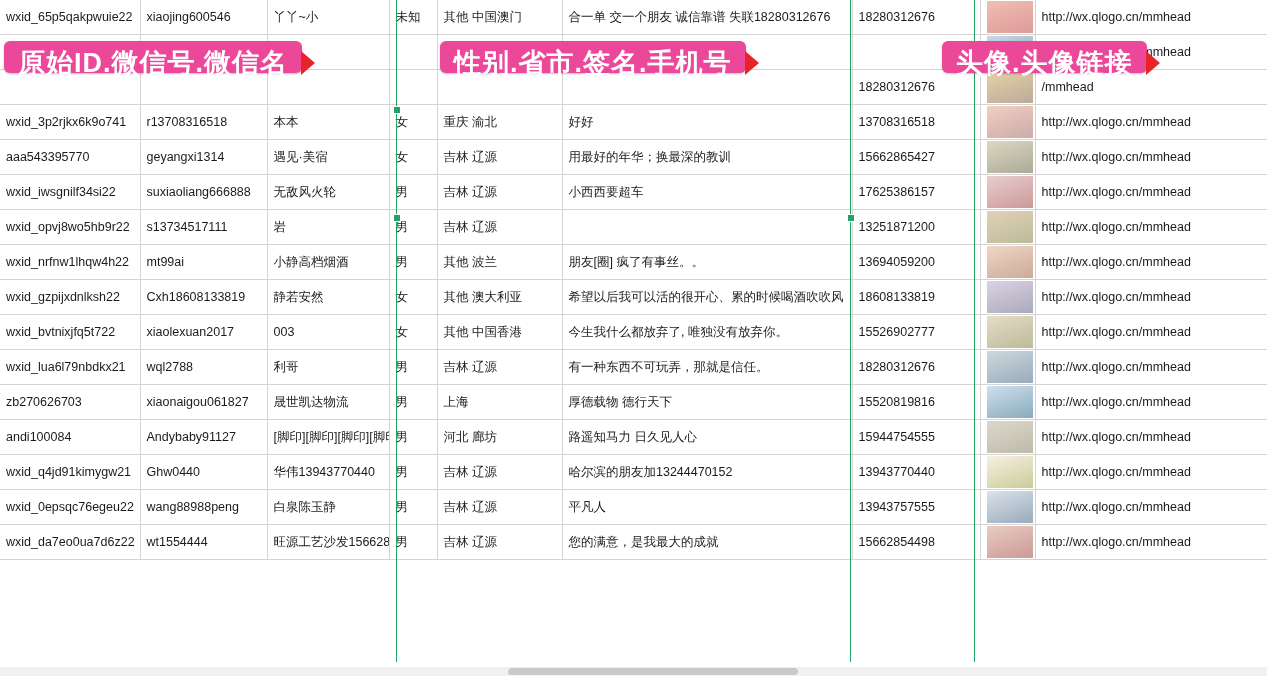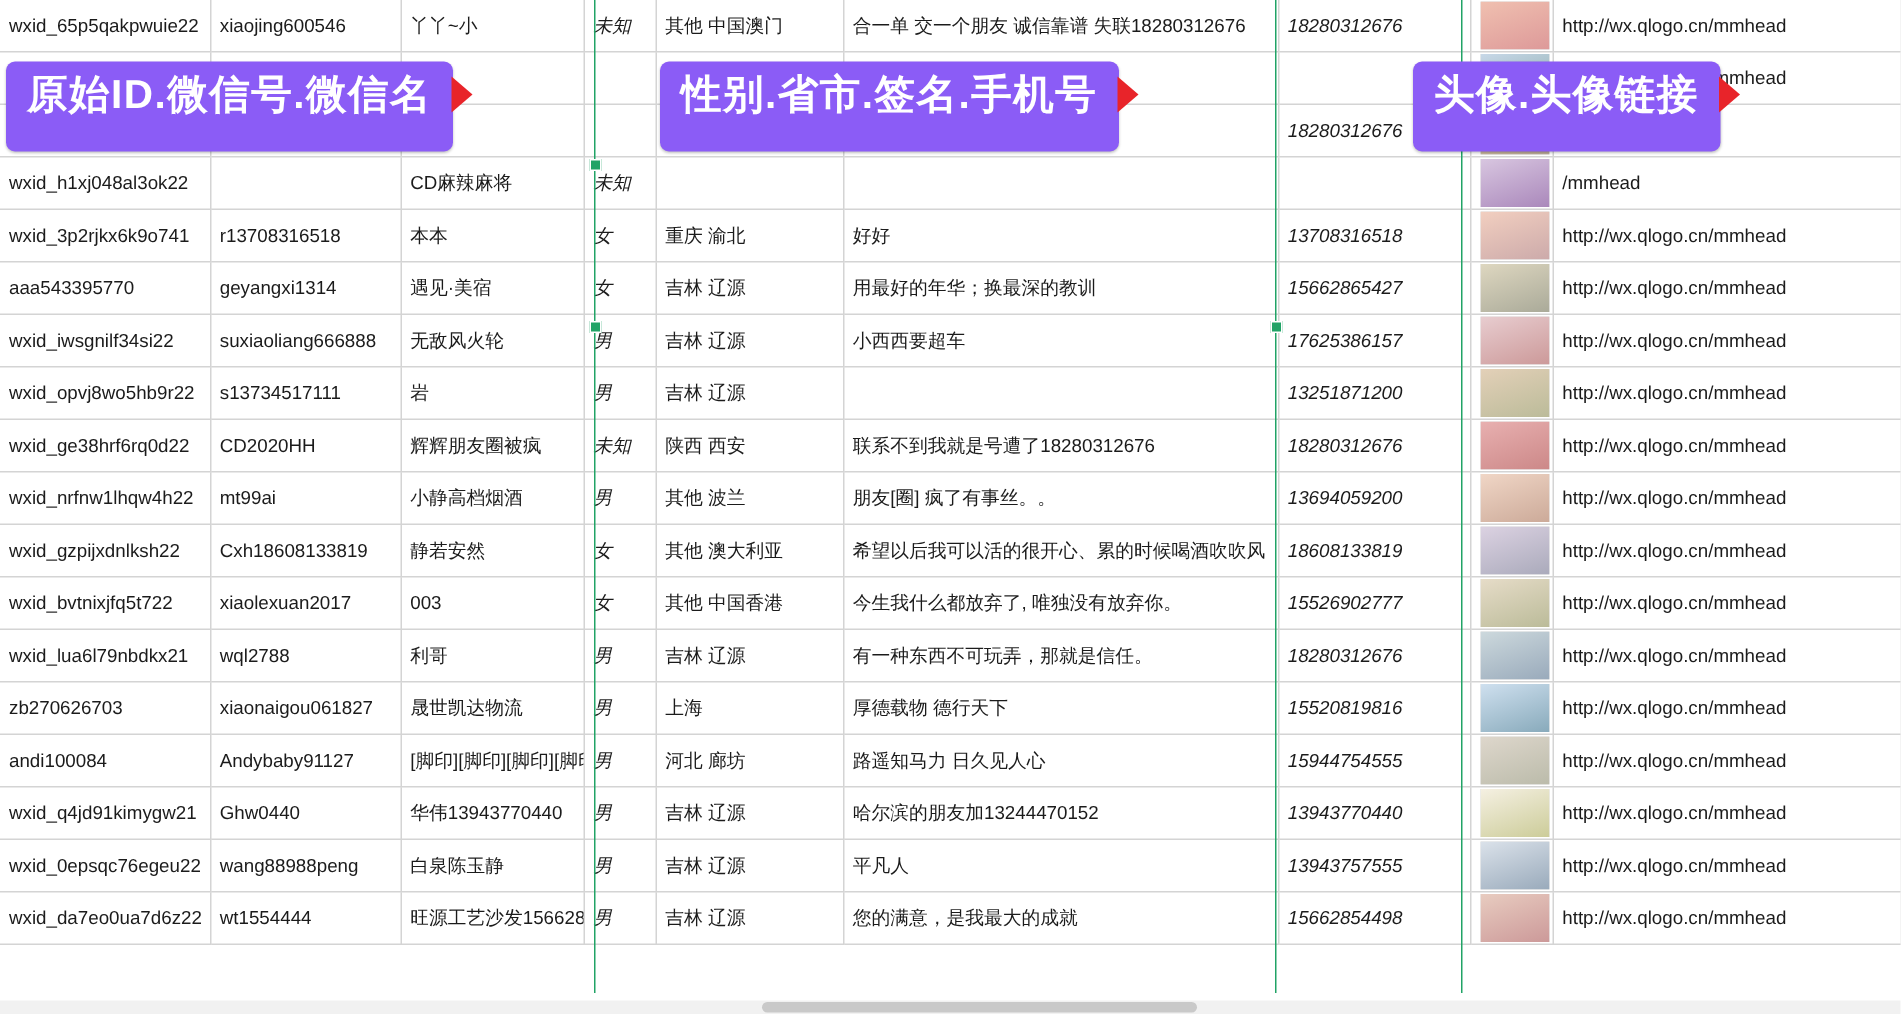--- a/index.html
+++ b/index.html
@@ -44,21 +44,21 @@
   col.c0 { width: 140px; }
   col.c1 { width: 127px; }
   col.c2 { width: 122px; }
   col.c3 { width: 48px; }
   col.c4 { width: 125px; }
   col.c5 { width: 290px; }
   col.c6 { width: 128px; }
   col.c7 { width: 55px; }
   col.c8 { width: 232px; }
 
-  td.sel-edge { border-right: 1px solid #2f9e44; font-style: italic; }
+  td.sel-edge { border-right: 1px solid #2f9e44; }
   td.gender { text-align: left; }
   td.avatar-cell { padding: 0; text-align: center; }
   td.url { color: #1b1b1b; }
 
   
   .thumb {
     display: inline-block;
     width: 46px;
     height: 32px;
     vertical-align: middle;
@@ -83,27 +83,27 @@
     position: absolute;
     width: 6px;
     height: 6px;
     background: #21a366;
     border: 1px solid #ffffff;
   }
 
   
   .callout {
     position: absolute;
-    background: #8b5cf6;
+    background: #ec4899;
     color: #ffffff;
     font-weight: bold;
     letter-spacing: 1px;
     font-size: 27px;
     line-height: 44px;
-    height: 60px;
+    height: 32px;
     padding: 0 14px;
     border-radius: 6px;
     white-space: nowrap;
     box-shadow: 0 1px 2px rgba(0,0,0,.25);
   }
   .callout::after {
     content: "";
     position: absolute;
     right: -13px;
     top: 10px;
@@ -178,31 +178,20 @@
           <td></td>
           <td></td>
           <td class="gender sel-edge"></td>
           <td></td>
           <td></td>
           <td class="sel-edge">18280312676</td>
           <td class="avatar-cell sel-edge"><span class="thumb"><span class="g" style="background: linear-gradient(160deg, rgb(230, 210, 168) 0%, rgb(187, 170, 153) 100%);"></span></span></td>
           <td class="url">/mmhead</td>
         </tr>
         <tr>
-          <td>wxid_h1xj048al3ok22</td>
-          <td></td>
-          <td>CD麻辣麻将</td>
-          <td class="gender sel-edge">未知</td>
-          <td></td>
-          <td></td>
-          <td class="sel-edge"></td>
-          <td class="avatar-cell sel-edge"><span class="thumb"><span class="g" style="background: linear-gradient(160deg, rgb(216, 198, 224) 0%, rgb(170, 136, 187) 100%);"></span></span></td>
-          <td class="url">/mmhead</td>
-        </tr>
-        <tr>
           <td>wxid_3p2rjkx6k9o741</td>
           <td>r13708316518</td>
           <td>本本</td>
           <td class="gender sel-edge">女</td>
           <td>重庆 渝北</td>
           <td>好好</td>
           <td class="sel-edge">13708316518</td>
           <td class="avatar-cell sel-edge"><span class="thumb"><span class="g" style="background: linear-gradient(160deg, rgb(242, 207, 192) 0%, rgb(204, 170, 170) 100%);"></span></span></td>
           <td class="url">http://wx.qlogo.cn/mmhead</td>
         </tr>
@@ -233,31 +222,20 @@
           <td>s13734517111</td>
           <td>岩</td>
           <td class="gender sel-edge">男</td>
           <td>吉林 辽源</td>
           <td></td>
           <td class="sel-edge">13251871200</td>
           <td class="avatar-cell sel-edge"><span class="thumb"><span class="g" style="background: linear-gradient(160deg, rgb(227, 208, 184) 0%, rgb(187, 187, 153) 100%);"></span></span></td>
           <td class="url">http://wx.qlogo.cn/mmhead</td>
         </tr>
         <tr>
-          <td>wxid_ge38hrf6rq0d22</td>
-          <td>CD2020HH</td>
-          <td>辉辉朋友圈被疯</td>
-          <td class="gender sel-edge">未知</td>
-          <td>陕西 西安</td>
-          <td>联系不到我就是号遭了18280312676</td>
-          <td class="sel-edge">18280312676</td>
-          <td class="avatar-cell sel-edge"><span class="thumb"><span class="g" style="background: linear-gradient(160deg, rgb(232, 176, 176) 0%, rgb(204, 136, 136) 100%);"></span></span></td>
-          <td class="url">http://wx.qlogo.cn/mmhead</td>
-        </tr>
-        <tr>
           <td>wxid_nrfnw1lhqw4h22</td>
           <td>mt99ai</td>
           <td>小静高档烟酒</td>
           <td class="gender sel-edge">男</td>
           <td>其他 波兰</td>
           <td>朋友[圈] 疯了有事丝。。</td>
           <td class="sel-edge">13694059200</td>
           <td class="avatar-cell sel-edge"><span class="thumb"><span class="g" style="background: linear-gradient(160deg, rgb(240, 214, 198) 0%, rgb(204, 170, 153) 100%);"></span></span></td>
           <td class="url">http://wx.qlogo.cn/mmhead</td>
         </tr>

